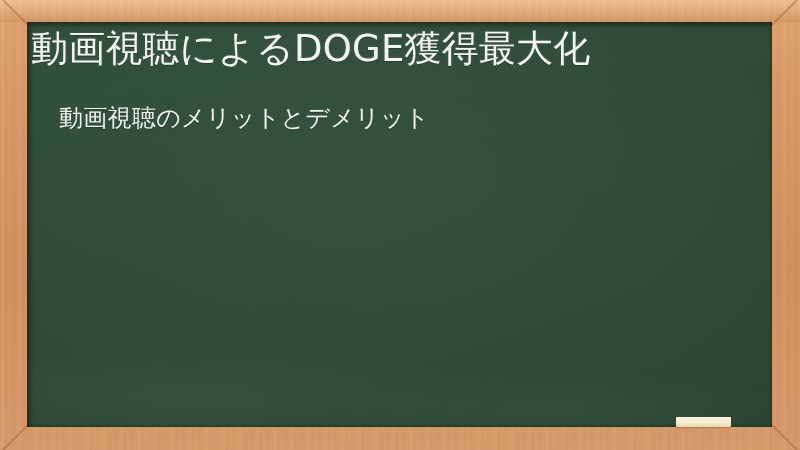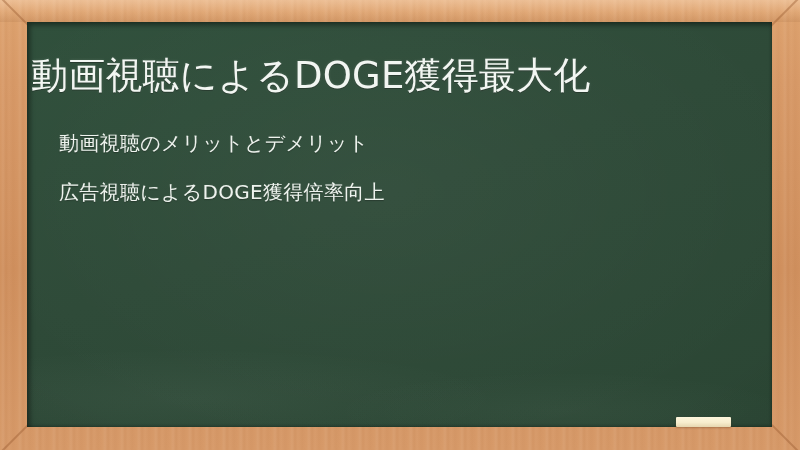--- a/index.html
+++ b/index.html
@@ -73,42 +73,41 @@
       radial-gradient(ellipse 60% 18% at 22% 93%, rgba(225,235,225,0.045), rgba(0,0,0,0) 70%),
       radial-gradient(ellipse 45% 14% at 72% 96%, rgba(225,235,225,0.035), rgba(0,0,0,0) 70%);
     pointer-events:none;
   }
 
   
   #board-content {
     position:absolute;
     left:0; top:0; right:0; bottom:0;
     padding:4px;
-    margin-top:27px;
   }
   #slide-title {
     position:absolute;
     left:4px; top:6px;
     width:730px;
     font-size:37px;
     line-height:1.12;
     font-weight:400;
     color:#f2f6f2;
     letter-spacing:0.2px;
     white-space:nowrap;
     text-shadow:0 1px 1px rgba(0,0,0,0.35), 0 0 3px rgba(235,245,235,0.16);
   }
   #bullet-list {
     position:absolute;
     left:32px; top:84px;
     width:690px;
     list-style:none;
   }
   .bullet-item {
-    font-size:20px;
+    font-size:24px;
     line-height:1.0;
     color:#eef3ee;
     margin-bottom:29px;
     white-space:nowrap;
     letter-spacing:0.3px;
     text-shadow:0 1px 1px rgba(0,0,0,0.30), 0 0 2px rgba(235,245,235,0.13);
   }
 
   
   #chalk-stick {
@@ -135,21 +134,20 @@
 
   <div id="board">
     <div id="board-dust"></div>
 
     <div id="board-content">
 
       <h1 id="slide-title">動画視聴によるDOGE獲得最大化</h1>
 
       <ul id="bullet-list">
         <li class="bullet-item">動画視聴のメリットとデメリット</li>
-        <li class="bullet-item">広告視聴によるDOGE獲得倍率向上</li>
       </ul>
 
     </div>
   </div>
 
   <div id="chalk-stick"></div>
 
 </div>
 
 </body></html>

